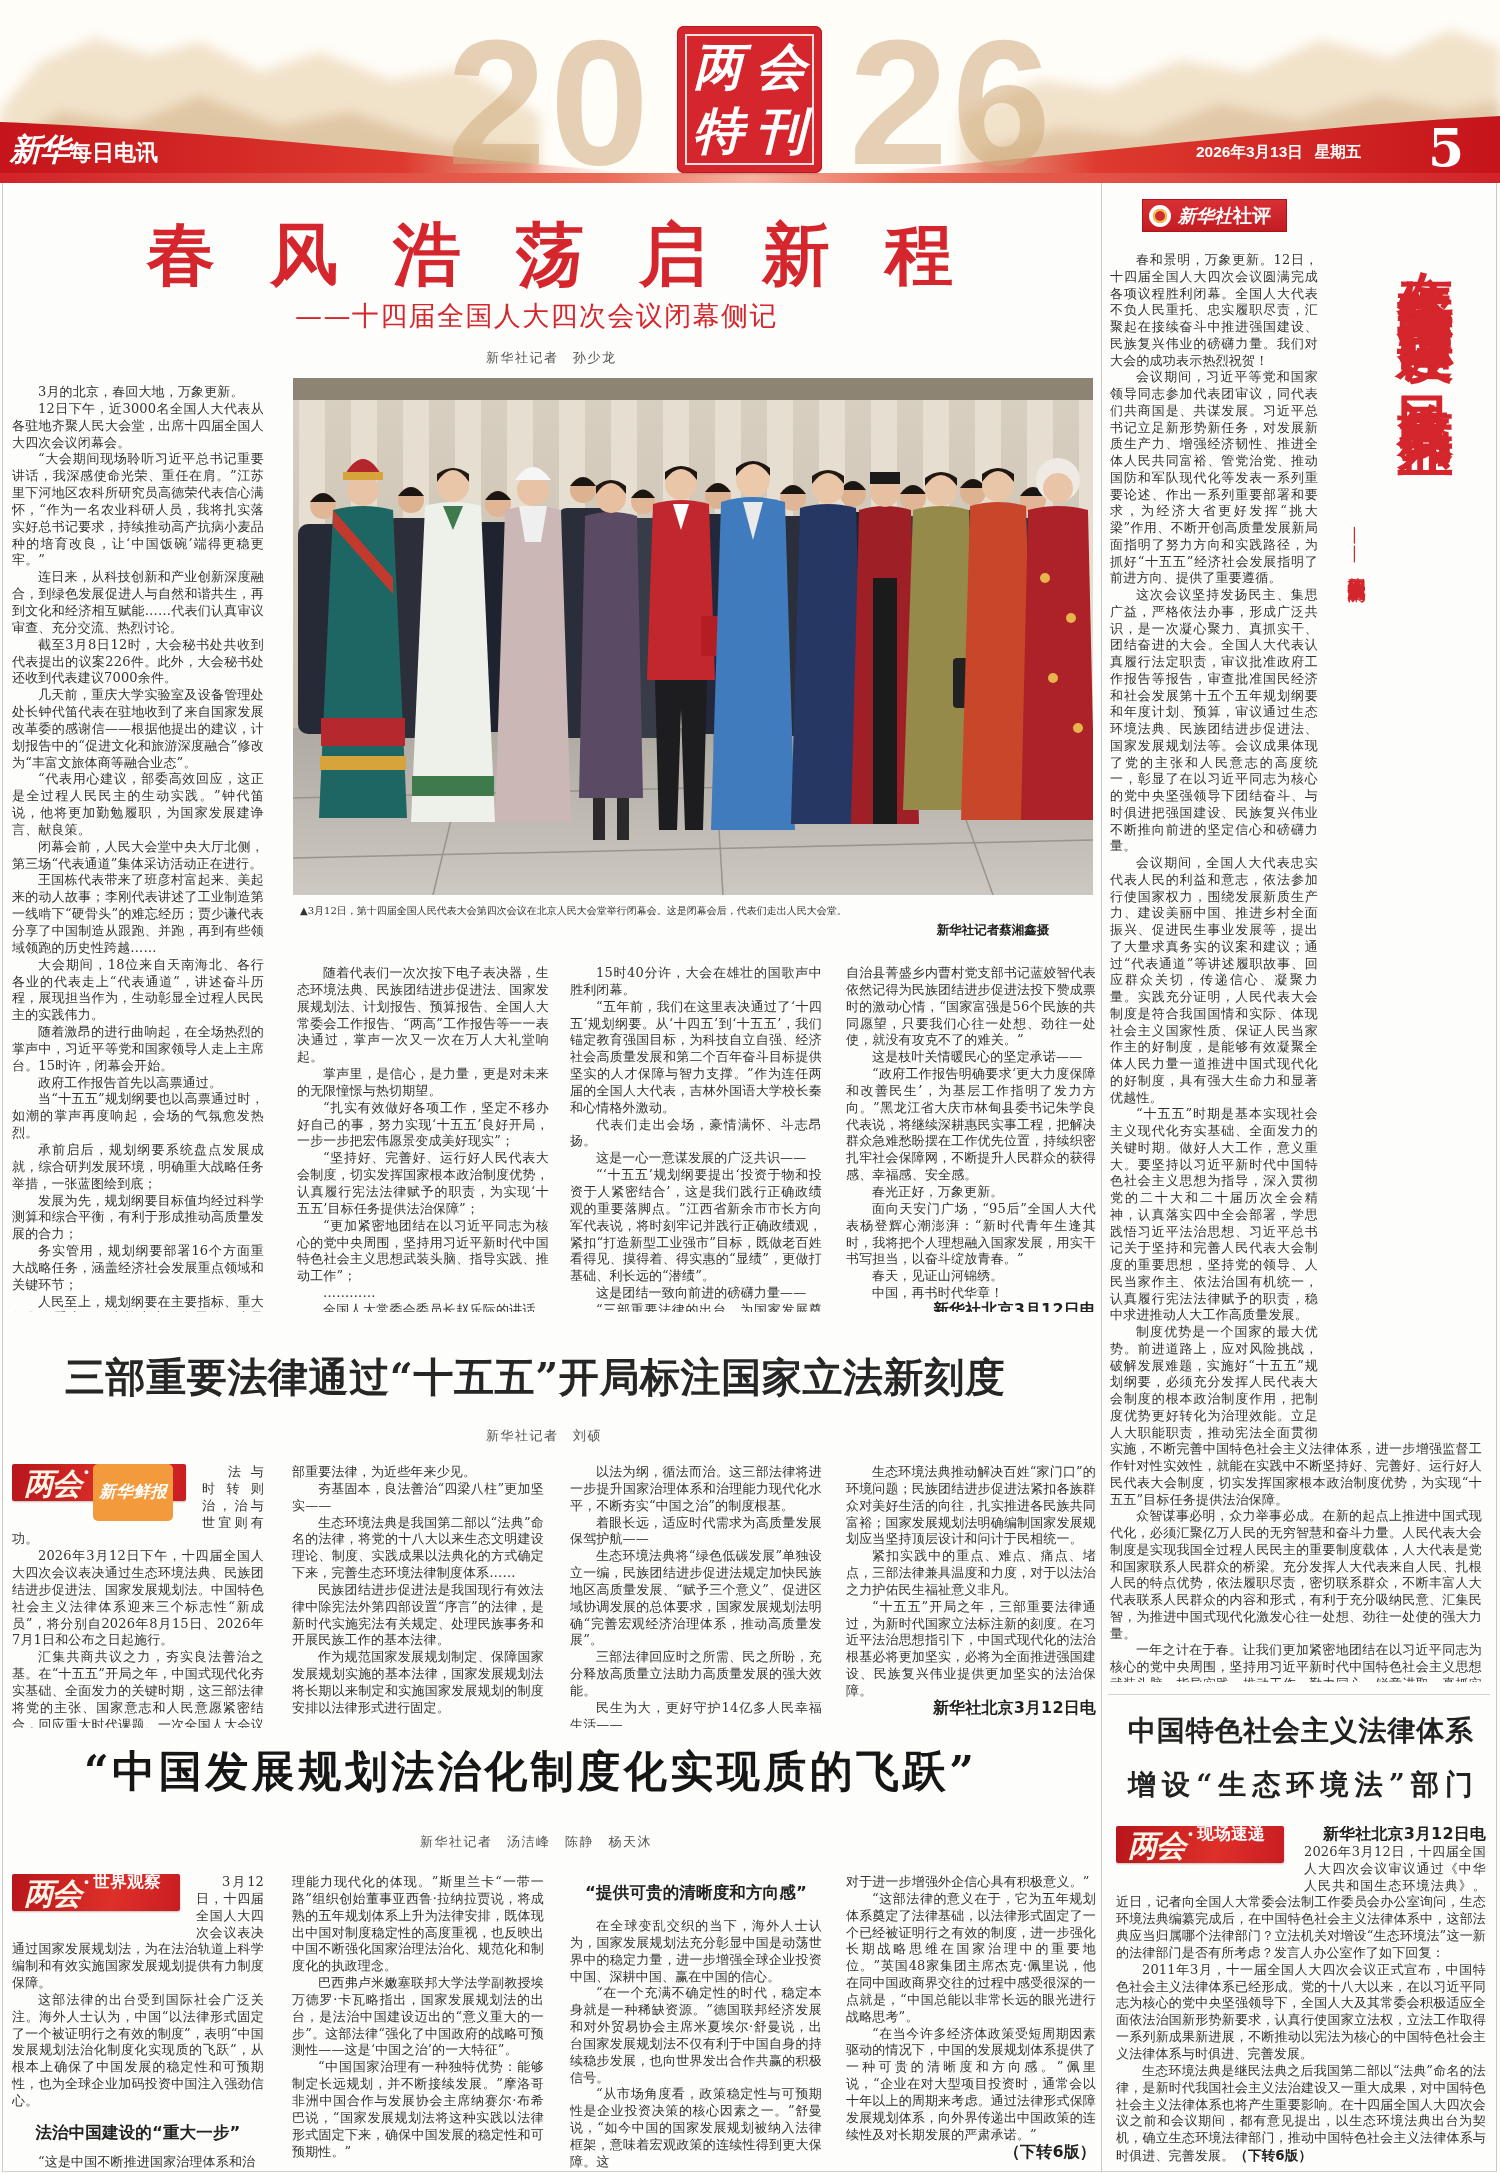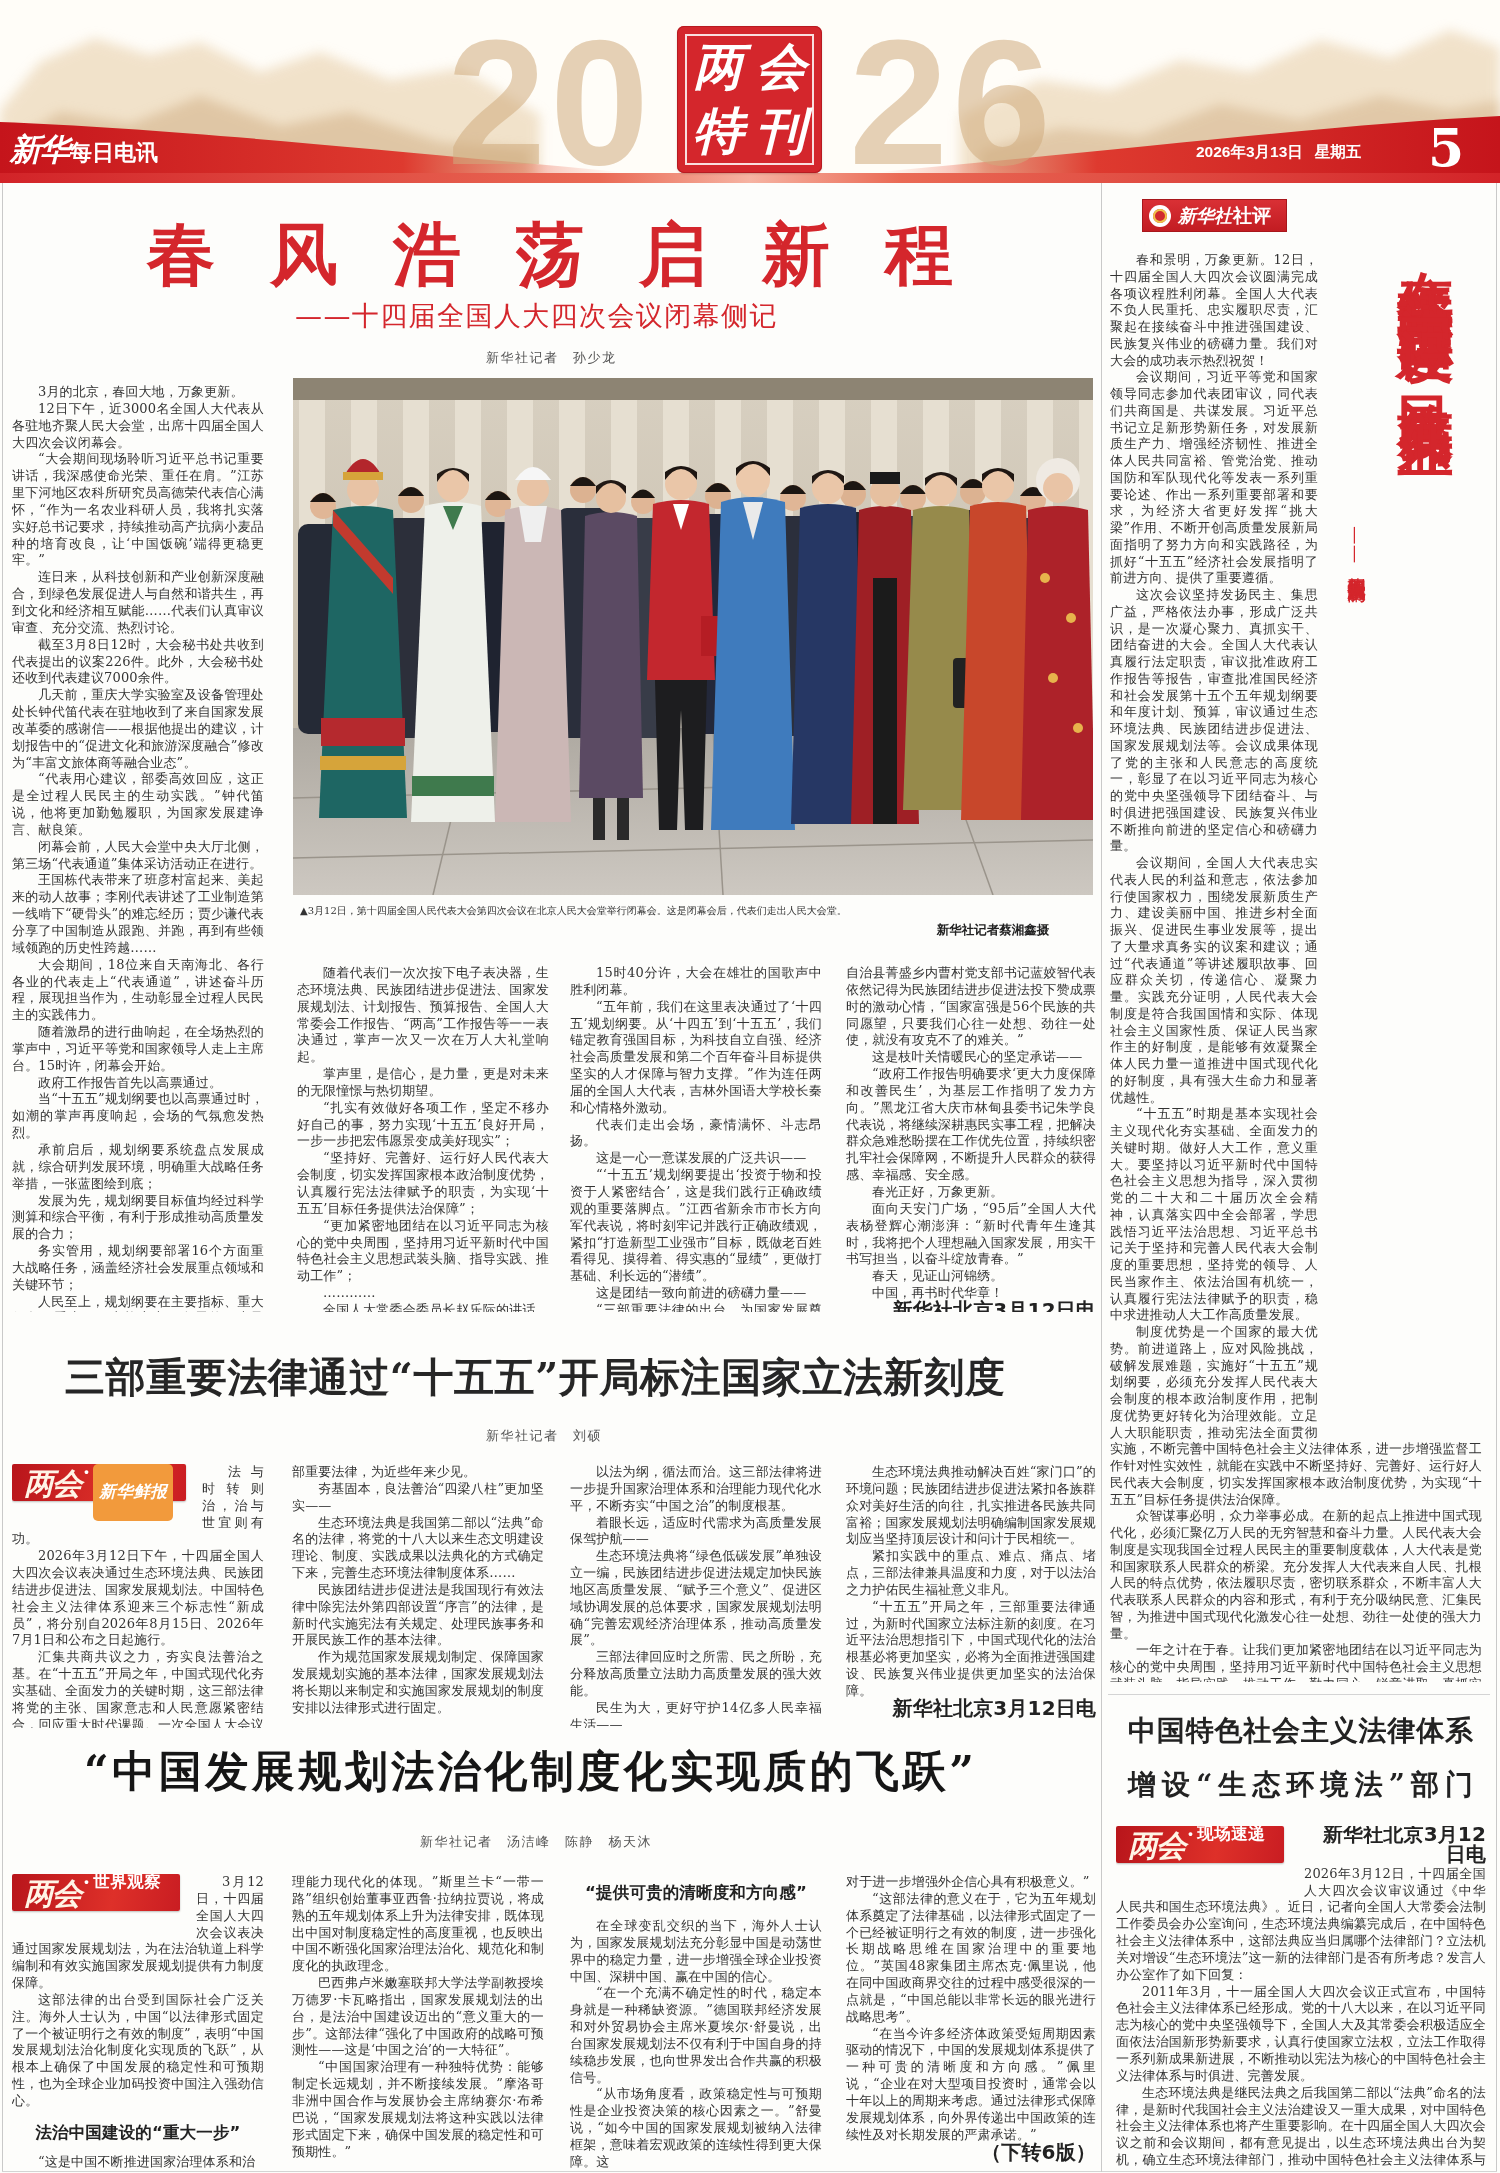--- a/index.html
+++ b/index.html
@@ -29,21 +29,21 @@
           font-weight: bold; font-size: 15.5px; white-space: nowrap; }
   .dateinfo span + span { margin-left: 12px; }
   .pageno { position: absolute; left: 1428px; top: 118px; color: #fff; font-family: "DejaVu Serif", serif; font-weight: bold;
           font-size: 52px; line-height: 60px; }
 
   
   .col { position: absolute; font-size: 13px; line-height: 16.85px; letter-spacing: 0.15px; text-align: justify;
          word-break: break-all; overflow: hidden; color: #333; font-family: "DejaVu Serif", serif; }
   .col p { text-indent: 2em; }
   .col p.cont { text-indent: 0; }
-  .dl { font-family: "DejaVu Sans", sans-serif; font-weight: bold; font-size: 20px; color: #222; text-indent: 0; }
+  .dl { font-family: "DejaVu Sans", sans-serif; font-weight: bold; font-size: 16px; color: #222; text-indent: 0; }
   .subhead { font-family: "DejaVu Sans", sans-serif; font-weight: bold; font-size: 16.5px; line-height: 22px;
              color: #222; text-align: center; text-indent: 0 !important; }
 
   
   .lead-headline { left: 147px; top: 214px; font-size: 68px; line-height: 80px; letter-spacing: 55px; color: #d4262c;
           font-weight: bold; white-space: nowrap; font-family: "DejaVu Serif", serif; }
   .lead-sub { left: 295px; top: 300px; font-size: 27px; line-height: 32px; letter-spacing: 1.4px; color: #d4262c;
           white-space: nowrap; font-family: "DejaVu Sans", sans-serif; }
   .byline { font-size: 13px; line-height: 16px; color: #555; white-space: nowrap; letter-spacing: 1.5px; font-family: "DejaVu Serif", serif; }
   .photo { left: 293px; top: 378px; width: 800px; height: 517px; overflow: hidden; background: #cdc5b6; }

